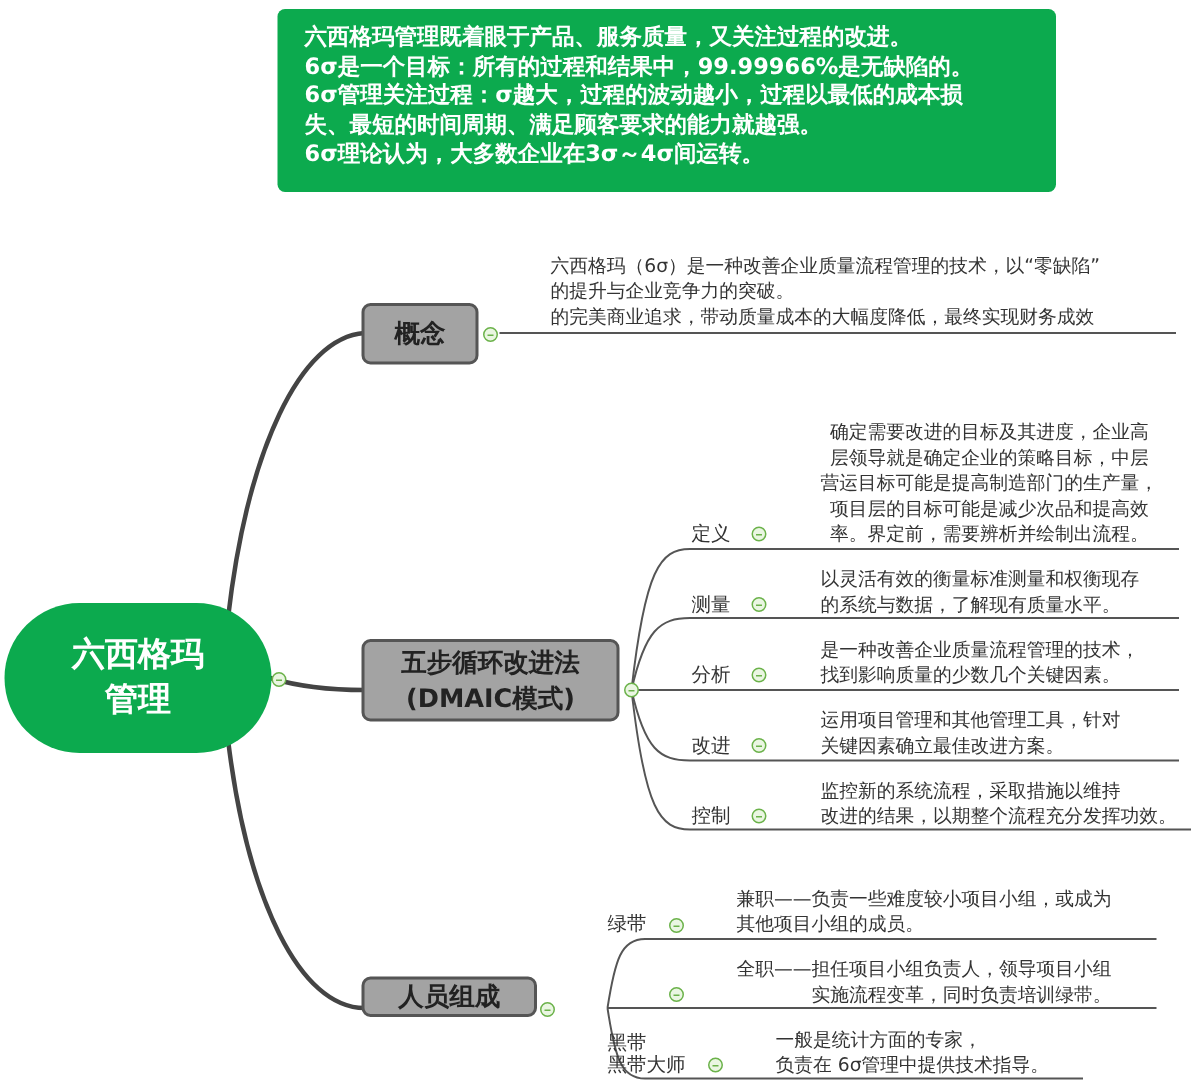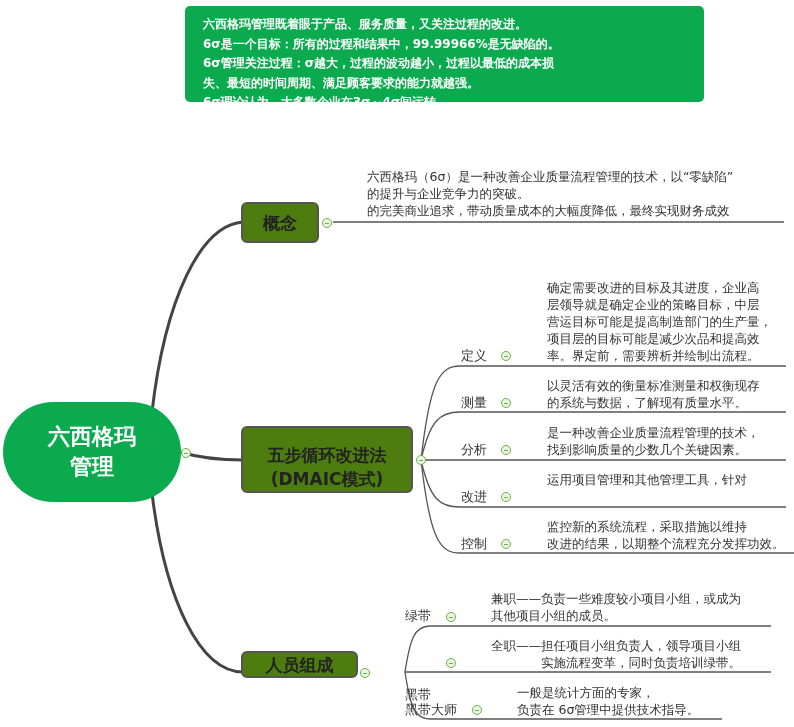--- a/index.html
+++ b/index.html
@@ -1,28 +1,28 @@
 <!DOCTYPE html>
 <html><head>
 <meta charset="utf-8">
 <style>
   html, body { margin:0; padding:0; background:#ffffff; }
   body { width:794px; height:727px; position:relative; overflow:hidden;
          font-family:"DejaVu Sans","Liberation Sans",sans-serif; color:#333; }
   .abs { position:absolute; }
   #lines { position:absolute; left:0; top:0; width:794px; height:727px; }
-  .banner { left:185px; top:6px; width:519px; height:96px; background:#0caa4e;
-            border-radius:5px; color:#fff; font-weight:bold; font-size:12px;
+  .banner { left:185px; top:6px; width:519px; height:122px; background:#0caa4e;
+            border-radius:5px; color:#fff; font-weight:bold; font-size:15px;
             line-height:19.5px; box-sizing:border-box; padding:9px 14px 0 18px; }
   .banner div { white-space:nowrap; }
   .root { left:3px; top:402px; width:178px; height:100px; background:#0caa4e;
           border-radius:50px; color:#fff; font-weight:bold; font-size:22px;
           display:flex; align-items:center; justify-content:center; text-align:center;
           line-height:30px; }
-  .branch { background:#4d7c0f; border:2px solid #555; border-radius:6px; box-sizing:border-box;
+  .branch { background:#a3a3a3; border:2px solid #555; border-radius:6px; box-sizing:border-box;
             font-weight:bold; font-size:17px; color:#222; display:flex; align-items:center;
             justify-content:center; text-align:center; line-height:24px; }
   .toggle { width:10px; height:10px; border:1.3px solid #6bb24a; border-radius:50%;
             background:#eaf6e2; box-sizing:border-box; }
   .toggle::after { content:""; position:absolute; left:2px; right:2px; top:3.5px; height:1.3px; background:#6bb24a; }
   .leaf-label { font-size:13px; color:#333; white-space:nowrap; }
   .desc { font-size:12.5px; color:#333; line-height:17px; }
   .desc div { white-space:nowrap; }
 </style>
 </head>
@@ -73,31 +73,31 @@
 <div class="abs branch" style="left:241px;top:202px;width:78px;height:41px;">
   <span>概念</span>
 </div>
 <div class="abs toggle" style="left:322px;top:218px;"></div>
 <div class="abs desc" style="left:367px;top:168px;">
   <div>六西格玛（6σ）是一种改善企业质量流程管理的技术，以“零缺陷”</div>
   <div>的提升与企业竞争力的突破。</div>
   <div>的完美商业追求，带动质量成本的大幅度降低，最终实现财务成效</div>
 </div>
 
-<div class="abs branch" style="left:241px;top:426px;width:172px;height:67px;align-items:flex-end;">
+<div class="abs branch" style="left:241px;top:426px;width:172px;height:55px;">
   <div>
     <div>五步循环改进法</div>
     <div>(DMAIC模式)</div>
   </div>
 </div>
 <div class="abs toggle" style="left:416px;top:455px;"></div>
 
 <div class="abs leaf-label" style="left:461px;top:347px;">定义</div>
 <div class="abs toggle" style="left:501px;top:351px;"></div>
-<div class="abs desc" style="left:547px;top:279px;">
+<div class="abs desc" style="left:547px;top:279px;text-align:center;">
   <div>确定需要改进的目标及其进度，企业高</div>
   <div>层领导就是确定企业的策略目标，中层</div>
   <div>营运目标可能是提高制造部门的生产量，</div>
   <div>项目层的目标可能是减少次品和提高效</div>
   <div>率。界定前，需要辨析并绘制出流程。</div>
 </div>
 
 <div class="abs leaf-label" style="left:461px;top:394px;">测量</div>
 <div class="abs toggle" style="left:501px;top:398px;"></div>
 <div class="abs desc" style="left:547px;top:377px;">
@@ -109,20 +109,21 @@
 <div class="abs toggle" style="left:501px;top:445px;"></div>
 <div class="abs desc" style="left:547px;top:424px;">
   <div>是一种改善企业质量流程管理的技术，</div>
   <div>找到影响质量的少数几个关键因素。</div>
 </div>
 
 <div class="abs leaf-label" style="left:461px;top:488px;">改进</div>
 <div class="abs toggle" style="left:501px;top:492px;"></div>
 <div class="abs desc" style="left:547px;top:471px;">
   <div>运用项目管理和其他管理工具，针对</div>
+  <div>关键因素确立最佳改进方案。</div>
 </div>
 
 <div class="abs leaf-label" style="left:461px;top:535px;">控制</div>
 <div class="abs toggle" style="left:501px;top:539px;"></div>
 <div class="abs desc" style="left:547px;top:518px;">
   <div>监控新的系统流程，采取措施以维持</div>
   <div>改进的结果，以期整个流程充分发挥功效。</div>
 </div>
 
 <div class="abs branch" style="left:241px;top:651px;width:117px;height:27px;">

